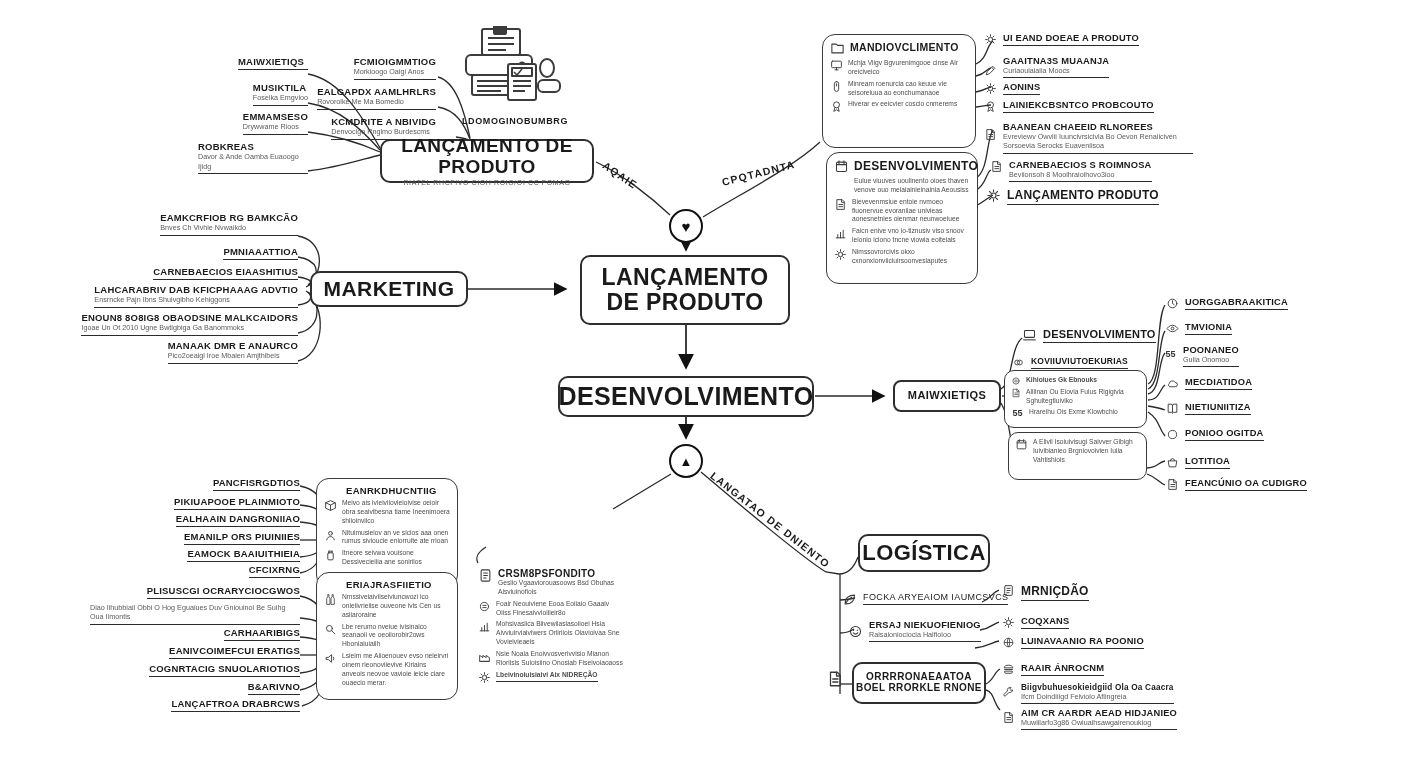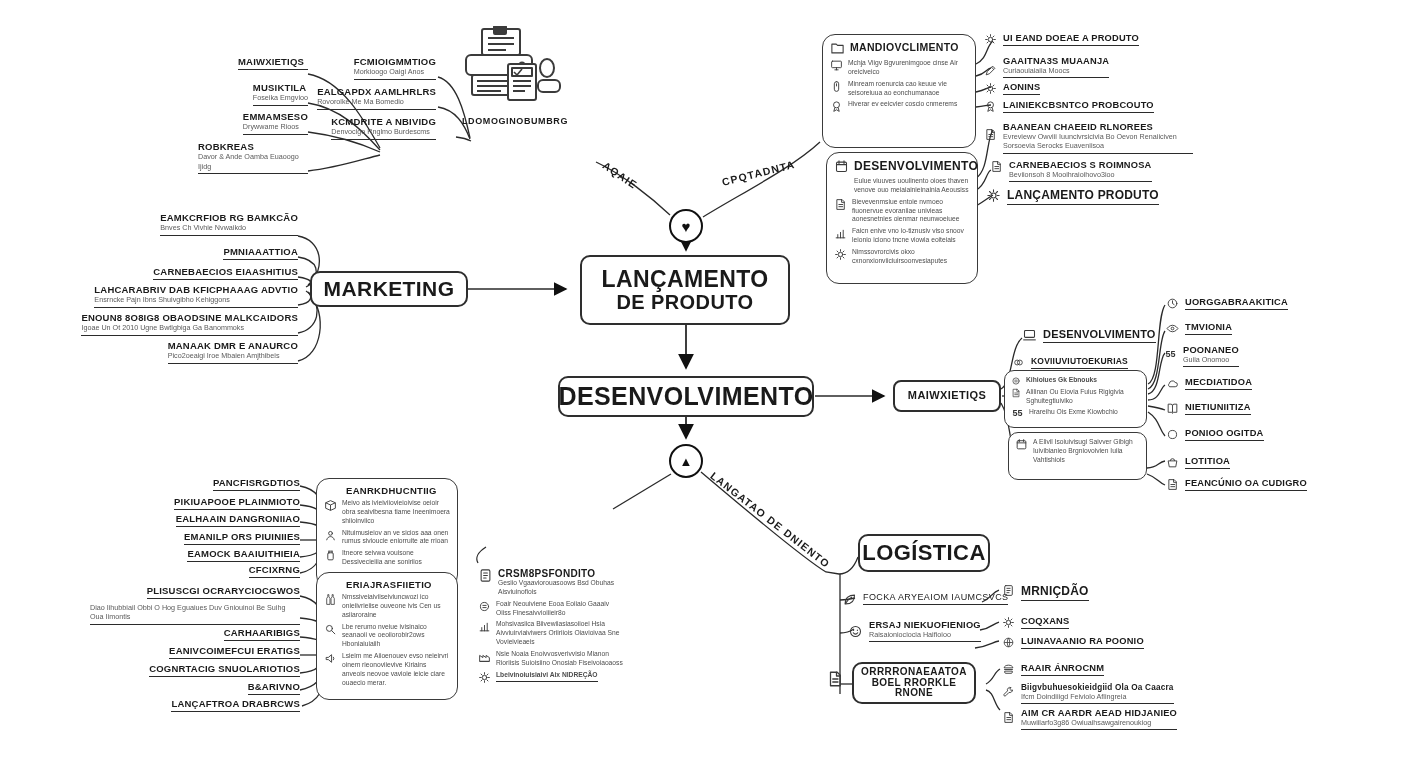--- a/index.html
+++ b/index.html
@@ -347,35 +347,39 @@
     </div>
   <div class="lbl ra u" style="right:972px;top:86px;max-width:140px">
       <div class="t">EALGAPDX AAMLHRLRS</div>
       <div class="s">Rovorolke Me Ma Bomedio</div>
     </div>
   <div class="lbl ra u" style="right:972px;top:116px;max-width:150px">
       <div class="t">KCMDRITE A NBIVIDG</div>
       <div class="s">Denvocigo Rnglmo Burdescms</div>
     </div>
 
+  <div class="nodebox" style="left:380px;top:139px;width:214px;height:44px">
+    <div class="big" style="font-size:19px">LANÇAMENTO DE PRODUTO</div>
+    <div class="tiny">RIATEL RHCFIVO CIOH ROIO/OI CC FOMAG</div>
+  </div>
 
   <div class="rot" style="left:604px;top:158px;transform:rotate(34deg)">AQAIE</div>
   <div class="rot" style="left:722px;top:176px;transform:rotate(-14deg)">CPQTADNTA</div>
   <div class="rot" style="left:712px;top:468px;transform:rotate(38deg)">LANGATAO DE DNIENTO</div>
 
   <div class="node" style="left:669px;top:209px">
       <span>♥</span>
     </div>
   <div class="node" style="left:669px;top:444px">
       <span style="font-size:13px">▲</span>
     </div>
 
   <div class="nodebox" style="left:580px;top:255px;width:210px;height:70px">
     <div class="big" style="font-size:23px">LANÇAMENTO</div>
-    <div class="big" style="font-size:20px">DE PRODUTO</div>
+    <div class="big" style="font-size:23px">DE PRODUTO</div>
   </div>
   <div class="nodebox" style="left:310px;top:271px;width:158px;height:36px">
     <div class="big" style="font-size:21px">MARKETING</div>
   </div>
   <div class="nodebox" style="left:558px;top:376px;width:256px;height:41px">
     <div class="big" style="font-size:25px">DESENVOLVIMENTO</div>
   </div>
   <div class="nodebox" style="left:893px;top:380px;width:108px;height:32px;border-radius:8px;border-width:2px">
     <div class="big" style="font-size:11px">MAIWXIETIQS</div>
   </div>
@@ -760,21 +764,21 @@
         <use href="#i-smiley"></use>
       </svg>
     <div class="u">
         <div class="t">ERSAJ NIEKUOFIENIOG</div>
         <div class="s">Raisaioniociocia Haifioioo</div>
       </div>
   </div>
   <svg class="abs" style="left:826px;top:670px" width="18" height="18" viewBox="0 0 24 24">
       <use href="#i-doc" color="#3a3a3a"></use>
     </svg>
-  <div class="nodebox" style="left:852px;top:662px;width:124px;height:42px;border-radius:10px;border-width:2px">
+  <div class="nodebox" style="left:852px;top:662px;width:134px;height:42px;border-radius:10px;border-width:2px">
     <div class="big" style="font-size:10px">ORRRRONAEAATOA</div>
     <div class="big" style="font-size:10px">BOEL RRORKLE RNONE</div>
   </div>
 
   <div class="item" style="left:1002px;top:584px">
       <svg class="ic">
         <use href="#i-note"></use>
       </svg>
       <div class="u">
         <div class="t" style="font-size:12px">MRNIÇDÃO</div>

